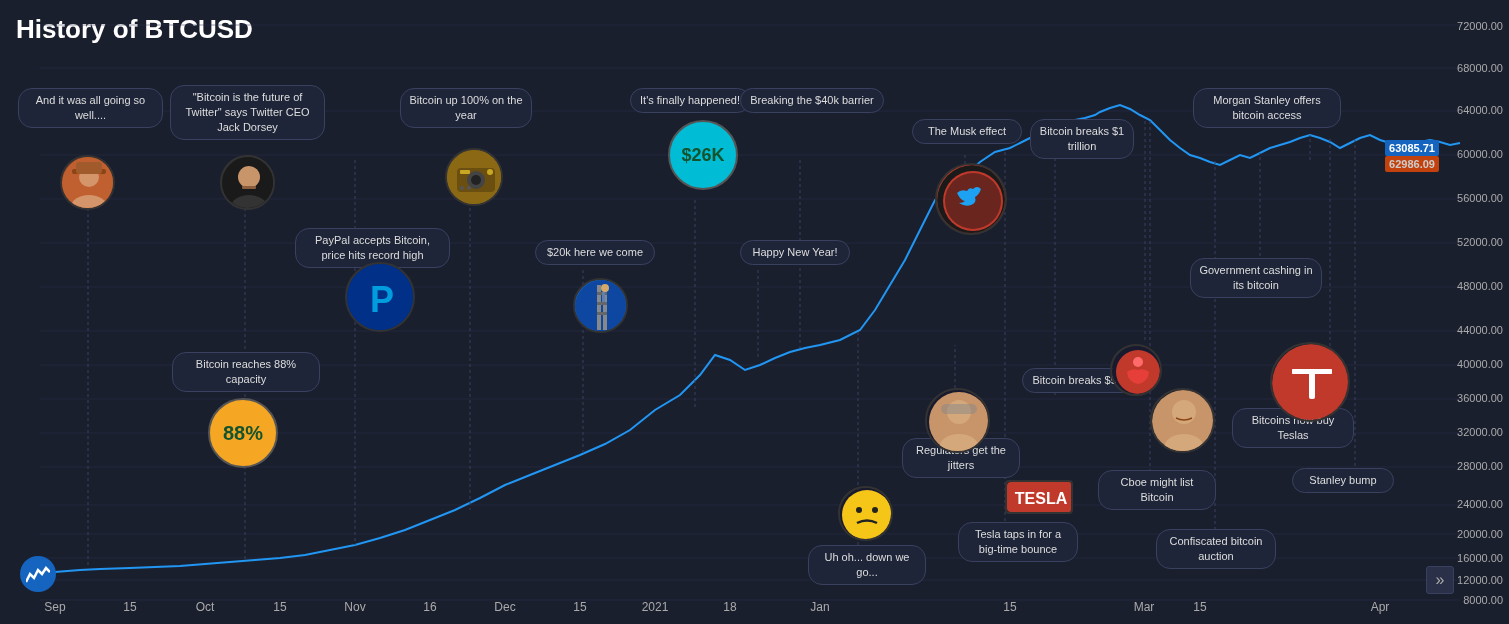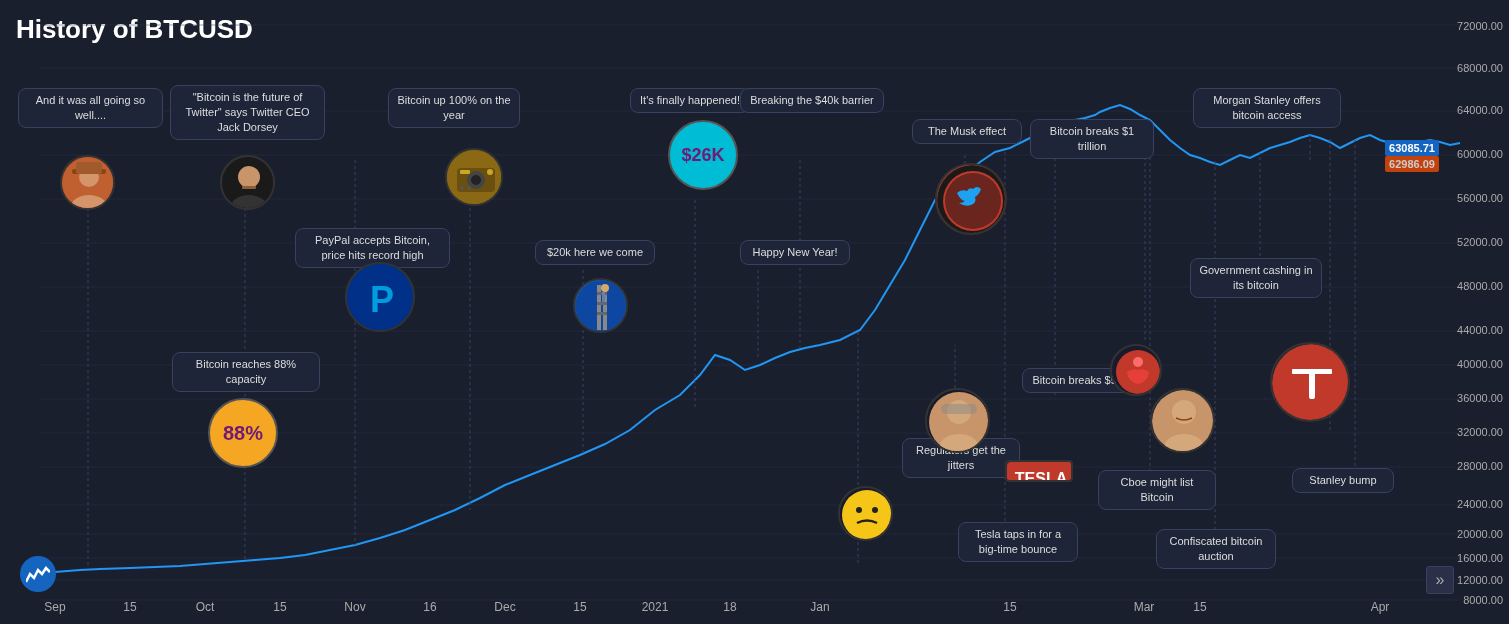--- a/index.html
+++ b/index.html
@@ -45,21 +45,21 @@
       font-size: 12px;
       color: #aaa;
       transform: translateX(-50%);
     }
 
     
     .annotation {
       position: absolute;
       background: #1e2538;
       border: 1px solid #3a4060;
-      border-radius: 8px;
+      border-radius: 14px;
       padding: 4px 7px;
       font-size: 11px;
       color: #ddd;
       text-align: center;
       line-height: 1.35;
       max-width: 160px;
       pointer-events: none;
     }
 
     
@@ -97,21 +97,21 @@
     }
 
     
     .badge-circle {
       position: absolute;
       border-radius: 50%;
       display: flex;
       align-items: center;
       justify-content: center;
       font-weight: bold;
-      color: #701a75;
+      color: #14532d;
       font-size: 13px;
       border: 2px solid #555;
     }
 
     .nav-arrow {
       position: absolute;
       background: #2a3048;
       border: 1px solid #3a4060;
       border-radius: 3px;
       color: #aaa;
@@ -339,29 +339,29 @@
   <div class="x-label" style="left:820px;">Jan</div>
   <div class="x-label" style="left:1010px;">15</div>
   <div class="x-label" style="left:1100px;margin-left:44px;">Mar</div>
   <div class="x-label" style="left:1200px;">15</div>
   <div class="x-label" style="left:1380px;">Apr</div>
 
   <div class="annotation" style="top:88px; left:18px; width:145px;">And it was all going so well....</div>
 
   <div class="annotation" style="top:85px; left:170px; width:155px;">"Bitcoin is the future of Twitter" says Twitter CEO Jack Dorsey</div>
 
-  <div class="annotation" style="top:88px; left:388px; width:132px;">Bitcoin up 100% on the year</div>
+  <div class="annotation" style="top:88px; left:400px; width:132px;">Bitcoin up 100% on the year</div>
 
   <div class="annotation" style="top:88px; left:630px; width:120px;">It's finally happened!</div>
 
   <div class="annotation" style="top:88px; left:740px; width:144px;">Breaking the $40k barrier</div>
 
   <div class="annotation" style="top:119px; left:912px; width:110px;">The Musk effect</div>
 
-  <div class="annotation" style="top:119px; left:1030px; width:124px;">Bitcoin breaks $1 trillion</div>
+  <div class="annotation" style="top:119px; left:1030px; width:104px;">Bitcoin breaks $1 trillion</div>
 
   <div class="annotation" style="top:88px; left:1193px; width:148px;">Morgan Stanley offers bitcoin access</div>
 
   <div class="annotation" style="top:228px; left:295px; width:155px;">PayPal accepts Bitcoin, price hits record high</div>
 
   <div class="annotation" style="top:240px; left:535px; width:120px;">$20k here we come</div>
 
   <div class="annotation" style="top:240px; left:740px; width:110px;">Happy New Year!</div>
 
   <div class="annotation" style="top:352px; left:172px; width:148px;">Bitcoin reaches 88% capacity</div>
@@ -370,25 +370,27 @@
 
   <div class="annotation" style="top:522px; left:958px; width:120px;">Tesla taps in for a big-time bounce</div>
 
   <div class="annotation" style="top:368px; left:1022px; width:120px;">Bitcoin breaks $50k!</div>
 
 
   <div class="annotation" style="top:470px; left:1098px; width:118px;">Cboe might list Bitcoin</div>
 
   <div class="annotation" style="top:258px; left:1190px; width:132px;">Government cashing in its bitcoin</div>
 
+  <div class="annotation" style="top:408px; left:1232px; width:122px;">Bitcoins now buy Teslas</div>
 
   <div class="annotation" style="top:529px; left:1156px; width:120px;">Confiscated bitcoin auction</div>
 
   <div class="annotation" style="top:468px; left:1292px; width:102px;">Stanley bump</div>
 
+  <div class="annotation" style="top:545px; left:808px; width:118px;">Uh oh... down we go...</div>
 
   <div class="circle-icon" style="top:155px; left:60px; width:55px; height:55px; background:#b05020;">
     <svg width="55" height="55" viewBox="0 0 55 55">
       <circle cx="27" cy="27" r="27" fill="#c06030"></circle>
       <circle cx="27" cy="20" r="10" fill="#d4956a"></circle>
       <ellipse cx="27" cy="50" rx="18" ry="12" fill="#d4956a"></ellipse>
       <rect x="10" y="12" width="34" height="5" rx="2" fill="#8b4513"></rect>
       <rect x="14" y="5" width="26" height="12" rx="3" fill="#a05a2c"></rect>
     </svg>
   </div>
@@ -448,21 +450,21 @@
   <div class="circle-icon" style="top:486px; left:838px; width:55px; height:55px;">
     <svg width="55" height="55" viewBox="0 0 55 55">
       <circle cx="27" cy="27" r="27" fill="#1a1a2e"></circle>
       <circle cx="27" cy="27" r="25" fill="#f5c518"></circle>
       <circle cx="19" cy="22" r="3" fill="#222"></circle>
       <circle cx="35" cy="22" r="3" fill="#222"></circle>
       <path d="M17,35 Q27,30 37,35" fill="none" stroke="#222" stroke-width="2.5"></path>
     </svg>
   </div>
 
-  <div class="circle-icon" style="top:460px; left:1005px; width:68px; height:22px; border-radius:4px;">
+  <div class="circle-icon" style="top:480px; left:1005px; width:68px; height:34px; border-radius:4px;">
     <svg width="68" height="30" viewBox="0 0 68 30">
       <rect width="68" height="30" rx="4" fill="#c0392b"></rect>
       <text x="34" y="22" text-anchor="middle" font-size="16" font-family="Arial" font-weight="bold" fill="white">TESLA</text>
     </svg>
   </div>
 
   <div class="circle-icon" style="top:344px; left:1110px; width:52px; height:52px;">
     <svg width="52" height="52" viewBox="0 0 52 52">
       <circle cx="26" cy="26" r="26" fill="#1a1a2e"></circle>
       <circle cx="26" cy="26" r="22" fill="#c0392b"></circle>

